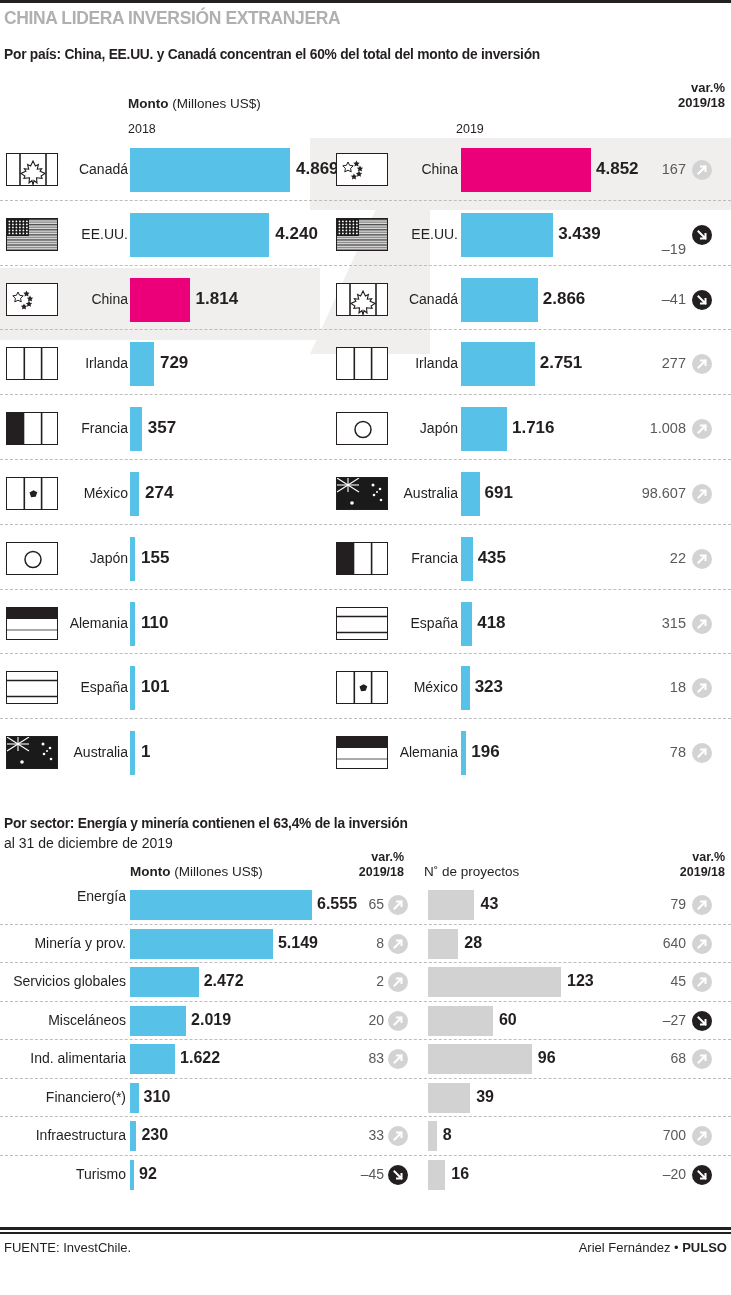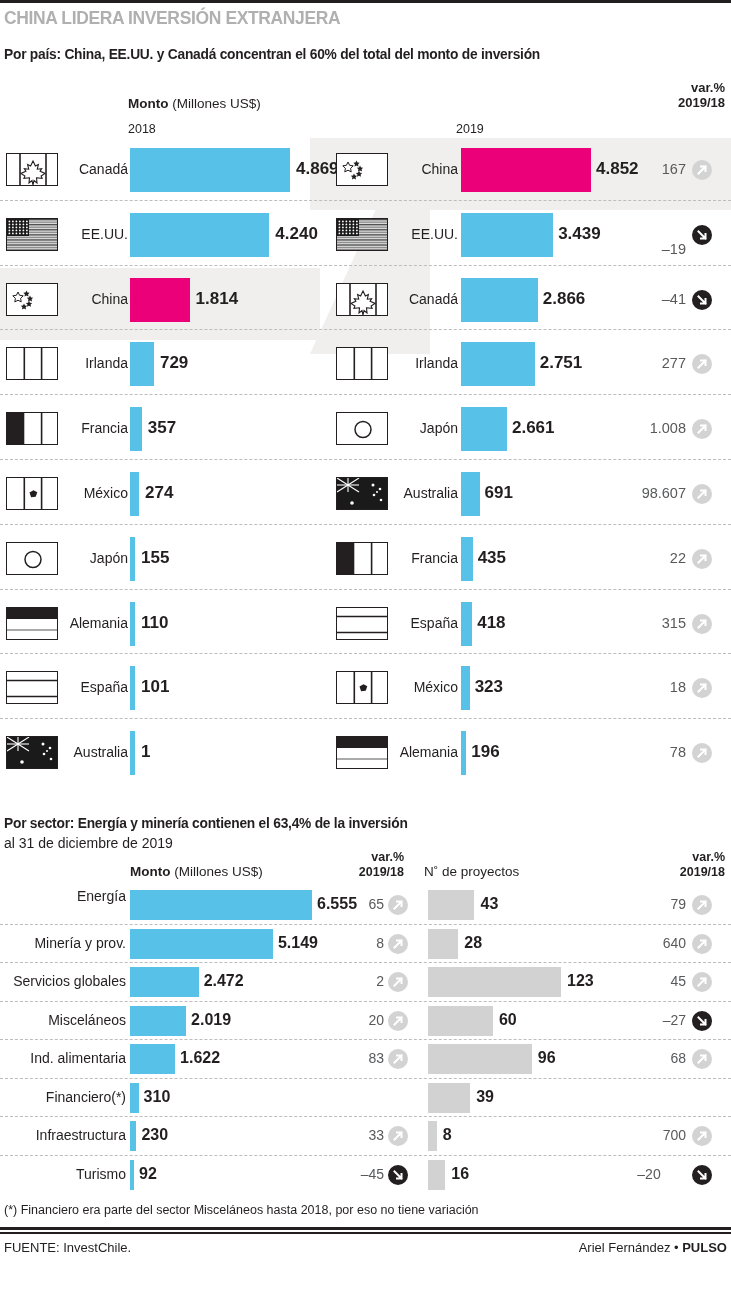--- a/index.html
+++ b/index.html
@@ -332,21 +332,21 @@
         </svg></div>
       <div class="cname left" style="top:282.2px;">Francia</div>
       <div class="cbar" style="left:130px;top:269.2px;width:11.731361675908811px;"></div>
       <div class="cval" style="left:147.7313616759088px;top:280.2px;">357</div>
       <div class="flag right" style="top:274.2px;"><svg viewBox="0 0 52 33" width="52" height="33" preserveAspectRatio="none">
           <rect x="0" y="0" width="52" height="33" fill="#fff"></rect>
           <circle cx="26" cy="16.5" r="8" fill="#fff" stroke="#231f20" stroke-width="1.5"></circle>
         </svg></div>
       <div class="cname right" style="top:282.2px;">Japón</div>
       <div class="cbar" style="left:461px;top:269.2px;width:45.97691673536686px;"></div>
-      <div class="cval" style="left:511.97691673536684px;top:280.2px;">2.661</div>
+      <div class="cval" style="left:511.97691673536684px;top:280.2px;">1.716</div>
       <div class="cvar" style="left:600px;width:86px;top:282.2px;">1.008</div>
       <span style="position:absolute;left:692px;top:281.2px;">
         <span class="arw up">
           <svg viewBox="0 0 20 20">
             <path d="M6.5 13.5 L13.5 6.5 M9 6.5 L13.5 6.5 L13.5 11" stroke="#fff" stroke-width="2" fill="none" stroke-linecap="square"></path>
           </svg>
         </span>
       </span>
       <div class="cdash" style="top:321px;"></div>
       <div class="flag left" style="top:339px;"><svg viewBox="0 0 52 33" width="52" height="33" preserveAspectRatio="none">
@@ -657,29 +657,28 @@
       <div class="svar" style="left:318px;width:66px;top:279.5px;">–45</div>
       <span style="position:absolute;left:388px;top:278.5px;">
         <span class="arw dn">
           <svg viewBox="0 0 20 20">
             <path d="M6.5 6.5 L13.5 13.5 M13.5 9 L13.5 13.5 L9 13.5" stroke="#fff" stroke-width="2" fill="none" stroke-linecap="square"></path>
           </svg>
         </span>
       </span>
       <div class="pbar" style="top:273.5px;width:17.300813008130085px;"></div>
       <div class="pval" style="left:451.3008130081301px;top:278.5px;">16</div>
-      <div class="svar" style="left:612px;width:74px;top:279.5px;text-align:center;">–20</div>
+      <div class="svar" style="left:612px;width:74px;top:279.5px;">–20</div>
       <span style="position:absolute;left:692px;top:278.5px;">
         <span class="arw dn">
           <svg viewBox="0 0 20 20">
             <path d="M6.5 6.5 L13.5 13.5 M13.5 9 L13.5 13.5 L9 13.5" stroke="#fff" stroke-width="2" fill="none" stroke-linecap="square"></path>
           </svg>
         </span>
       </span>
     </div>
 
-  <div class="footnote">(*) Financiero era parte del sector Misceláneos hasta 2018, por eso no tiene variación</div>
   <div class="rule-bot1"></div>
   <div class="rule-bot2"></div>
   <div class="src">FUENTE: InvestChile.</div>
   <div class="credit"><span>Ariel Fernández • </span><b>PULSO</b></div>
 
 </div>
 
 </body></html>

